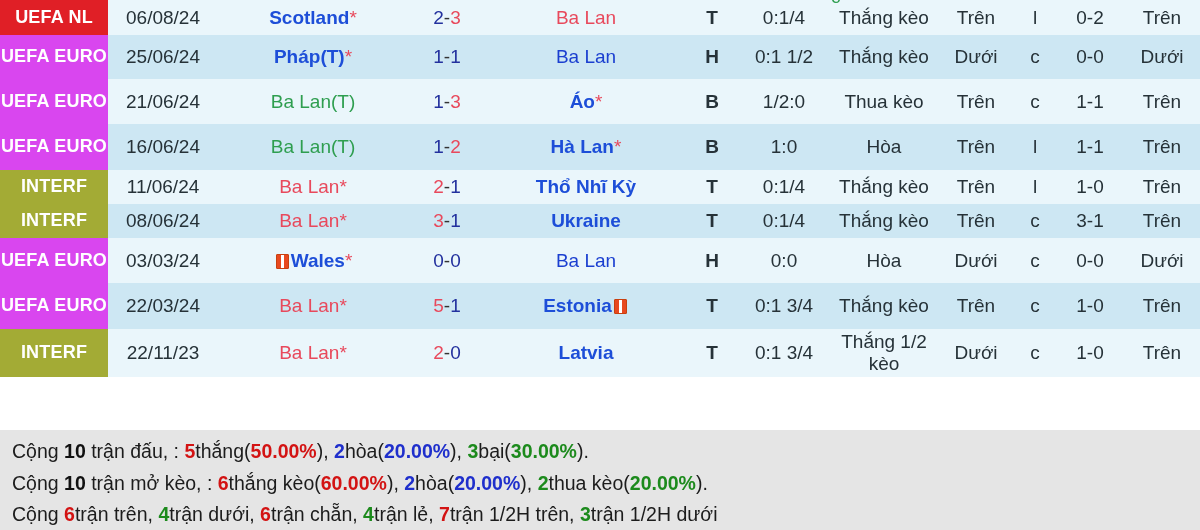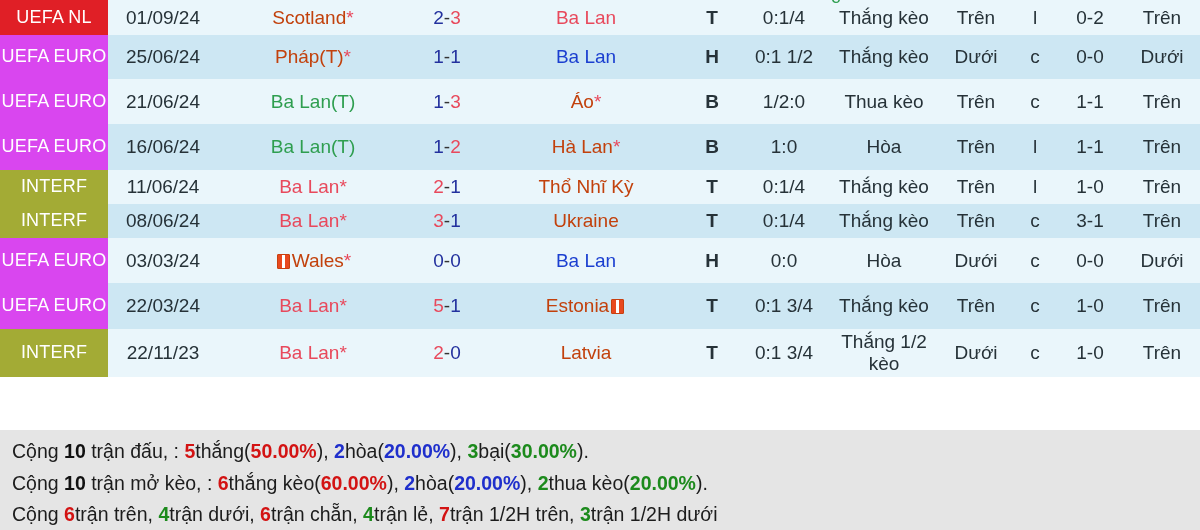--- a/index.html
+++ b/index.html
@@ -42,37 +42,37 @@
   .c-hand   { width: 92px;  }
   .c-hres   { width: 108px; }
   .c-ou     { width: 76px;  }
   .c-oe     { width: 42px;  }
   .c-ht     { width: 68px;  }
   .c-htou   { width: 76px;  }
 
   
   td.c-league {
     color: #ffffff;
-    font-weight: normal;
+    font-weight: bold;
     font-size: 18px;
     letter-spacing: .2px;
     padding: 2px 0;
     line-height: 1.1;
   }
   td.lg-nl     { background: #e01f26; }
   td.lg-euro   { background: #d946ef; }
   td.lg-interf { background: #a3ab35; margin-left: 36px; }
 
   .c-date { color: #2f3e46; font-size: 18px; }
 
   
   .t-red   { color: #e8495c; }
   .t-blue  { color: #1b3fd0; }
   .t-green { color: #2e9e4f; }
-  .t-dark  { color: #c2410c; }
+  .t-dark  { color: #1d4ed8; font-weight: bold; }
   .star    { color: #e8495c; }
 
   
   .s-red  { color: #e8495c; }
   .s-blue { color: #23319e; }
   .s-dash { color: #333; }
   .c-score { font-size: 19px; }
 
   
   .r-T { color: #e8495c; font-weight: 600; }
@@ -145,21 +145,21 @@
 <body>
 
 <div class="top-sliver">
   <span class="frag">ờ</span>
 </div>
 
 <table class="match-table">
   <tbody id="match-rows">
       <tr class="row-odd" style="height: 35px;">
         <td class="c-league lg-nl">UEFA NL</td>
-        <td class="c-date">01/09/24</td>
+        <td class="c-date">06/08/24</td>
         <td class="c-home"><span class="t-dark">Scotland</span><span class="star">*</span></td>
         <td class="c-score"><span class="s-blue">2</span><span class="s-dash">-</span><span class="s-red">3</span></td>
         <td class="c-away"><span class="t-red">Ba Lan</span></td>
         <td class="c-res r-T">T</td>
         <td class="c-hand">0:1/4</td>
         <td class="c-hres hr-win" style="white-space: normal;">Thắng kèo</td>
         <td class="c-ou ou-over">Trên</td>
         <td class="c-oe oe-l">l</td>
         <td class="c-ht">0-2</td>
         <td class="c-htou ou-over">Trên</td>

